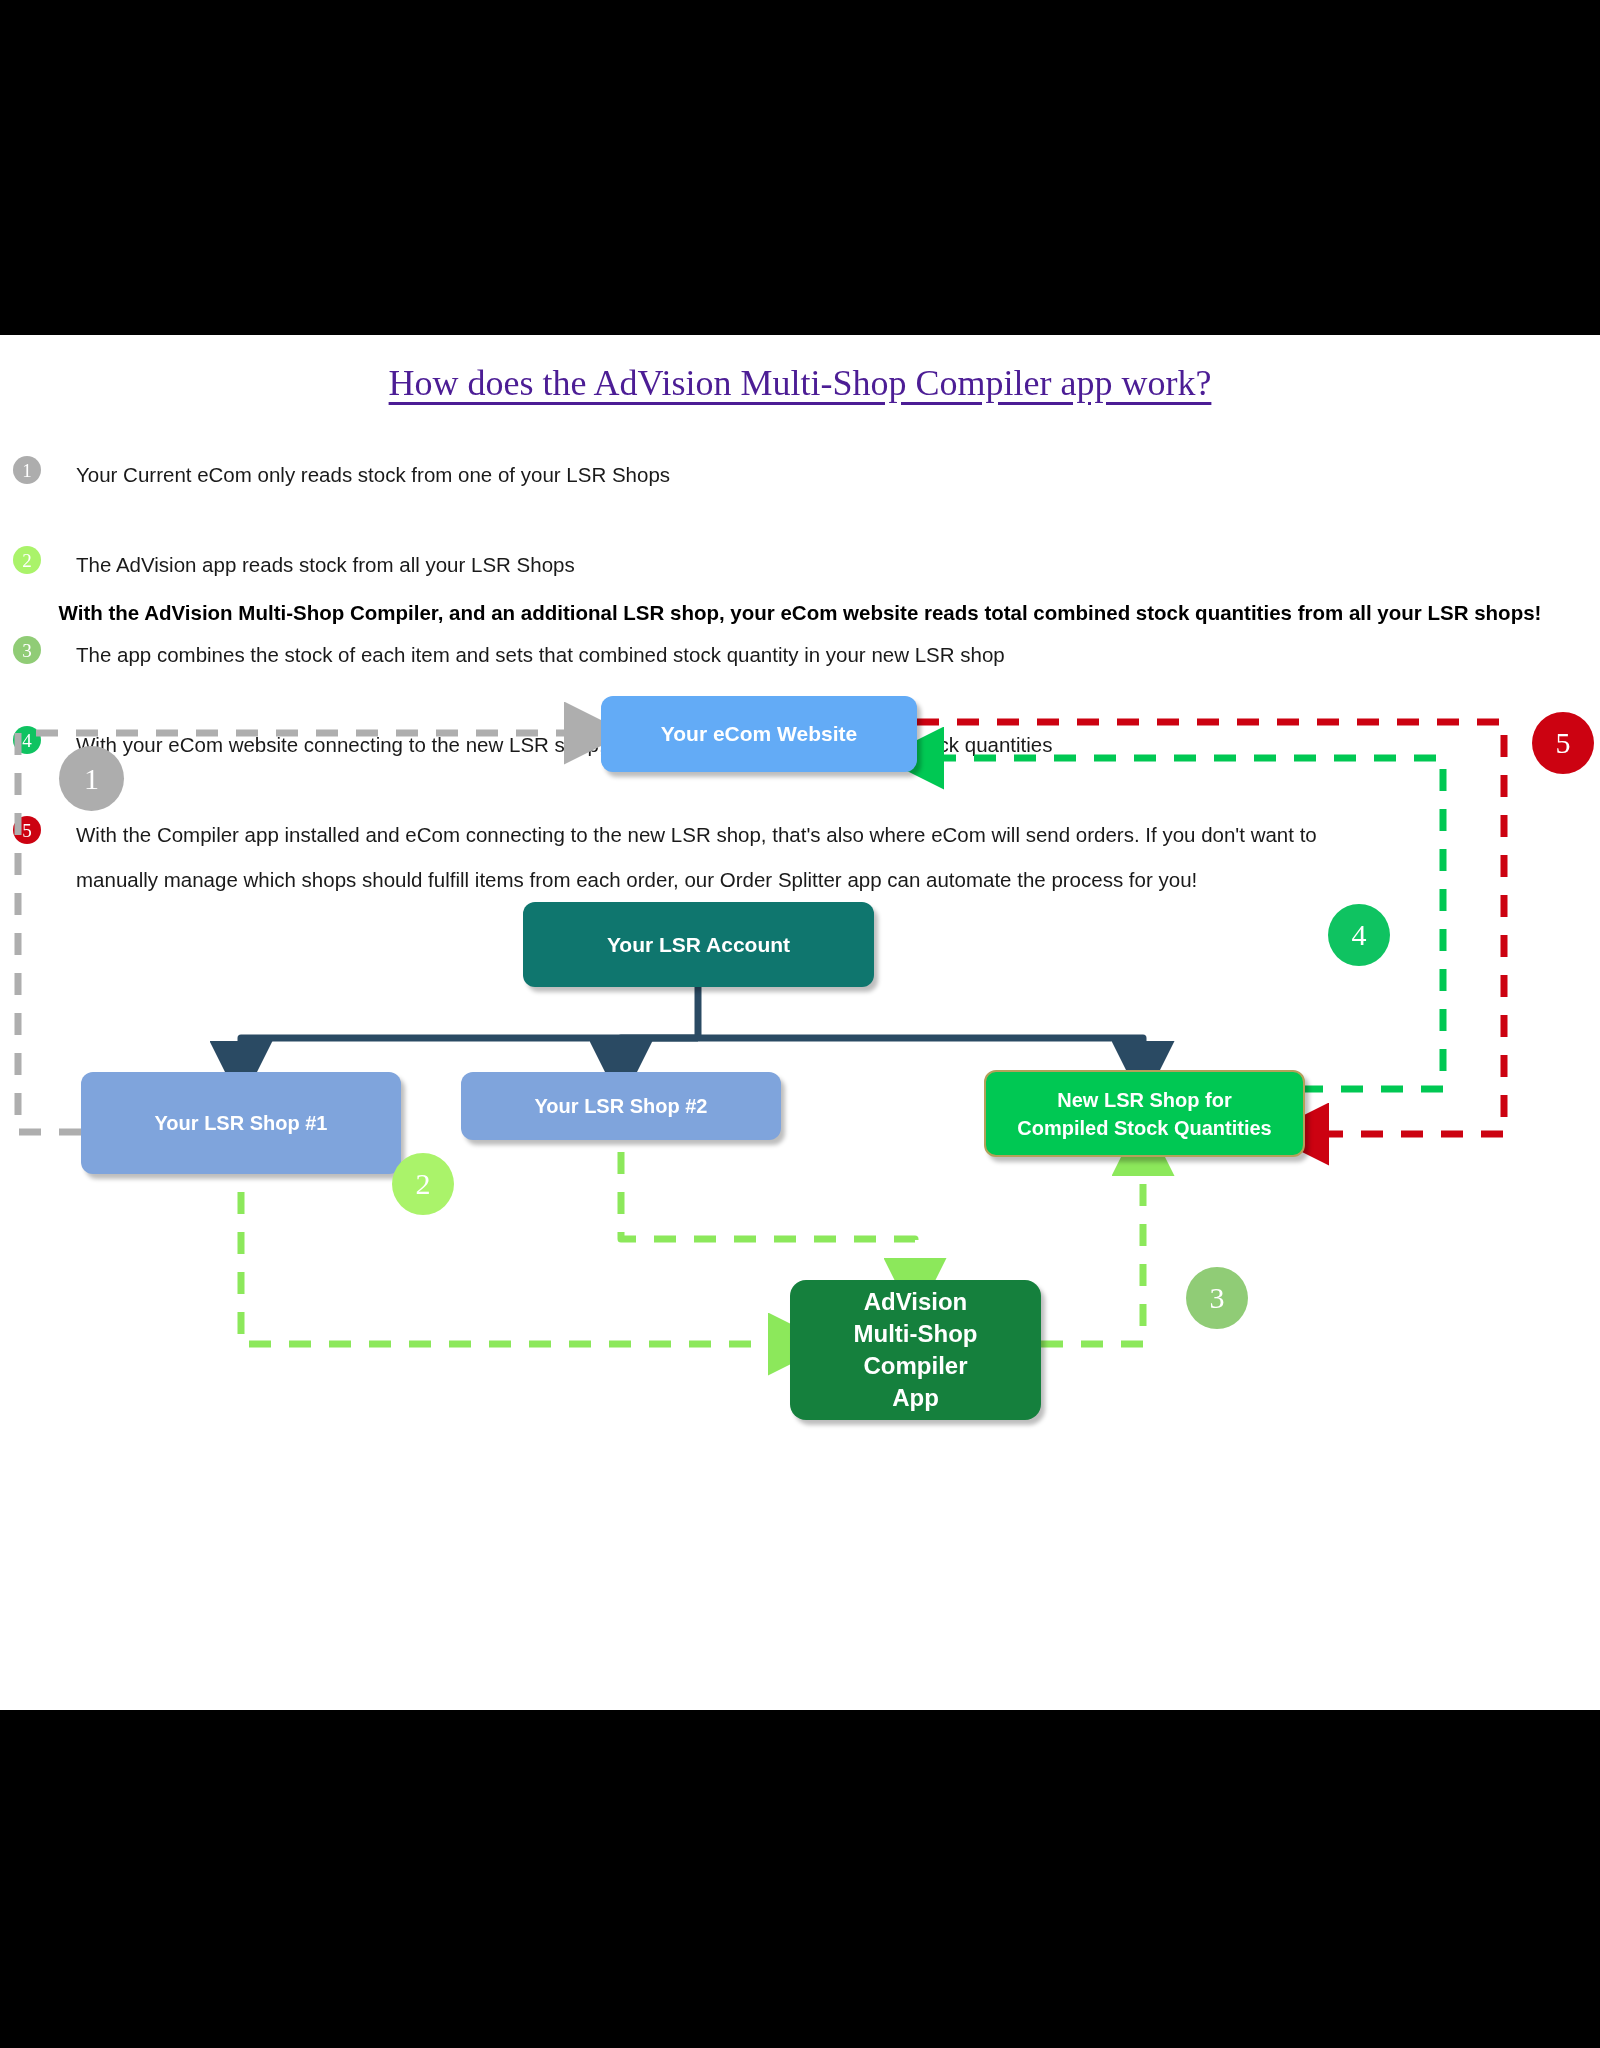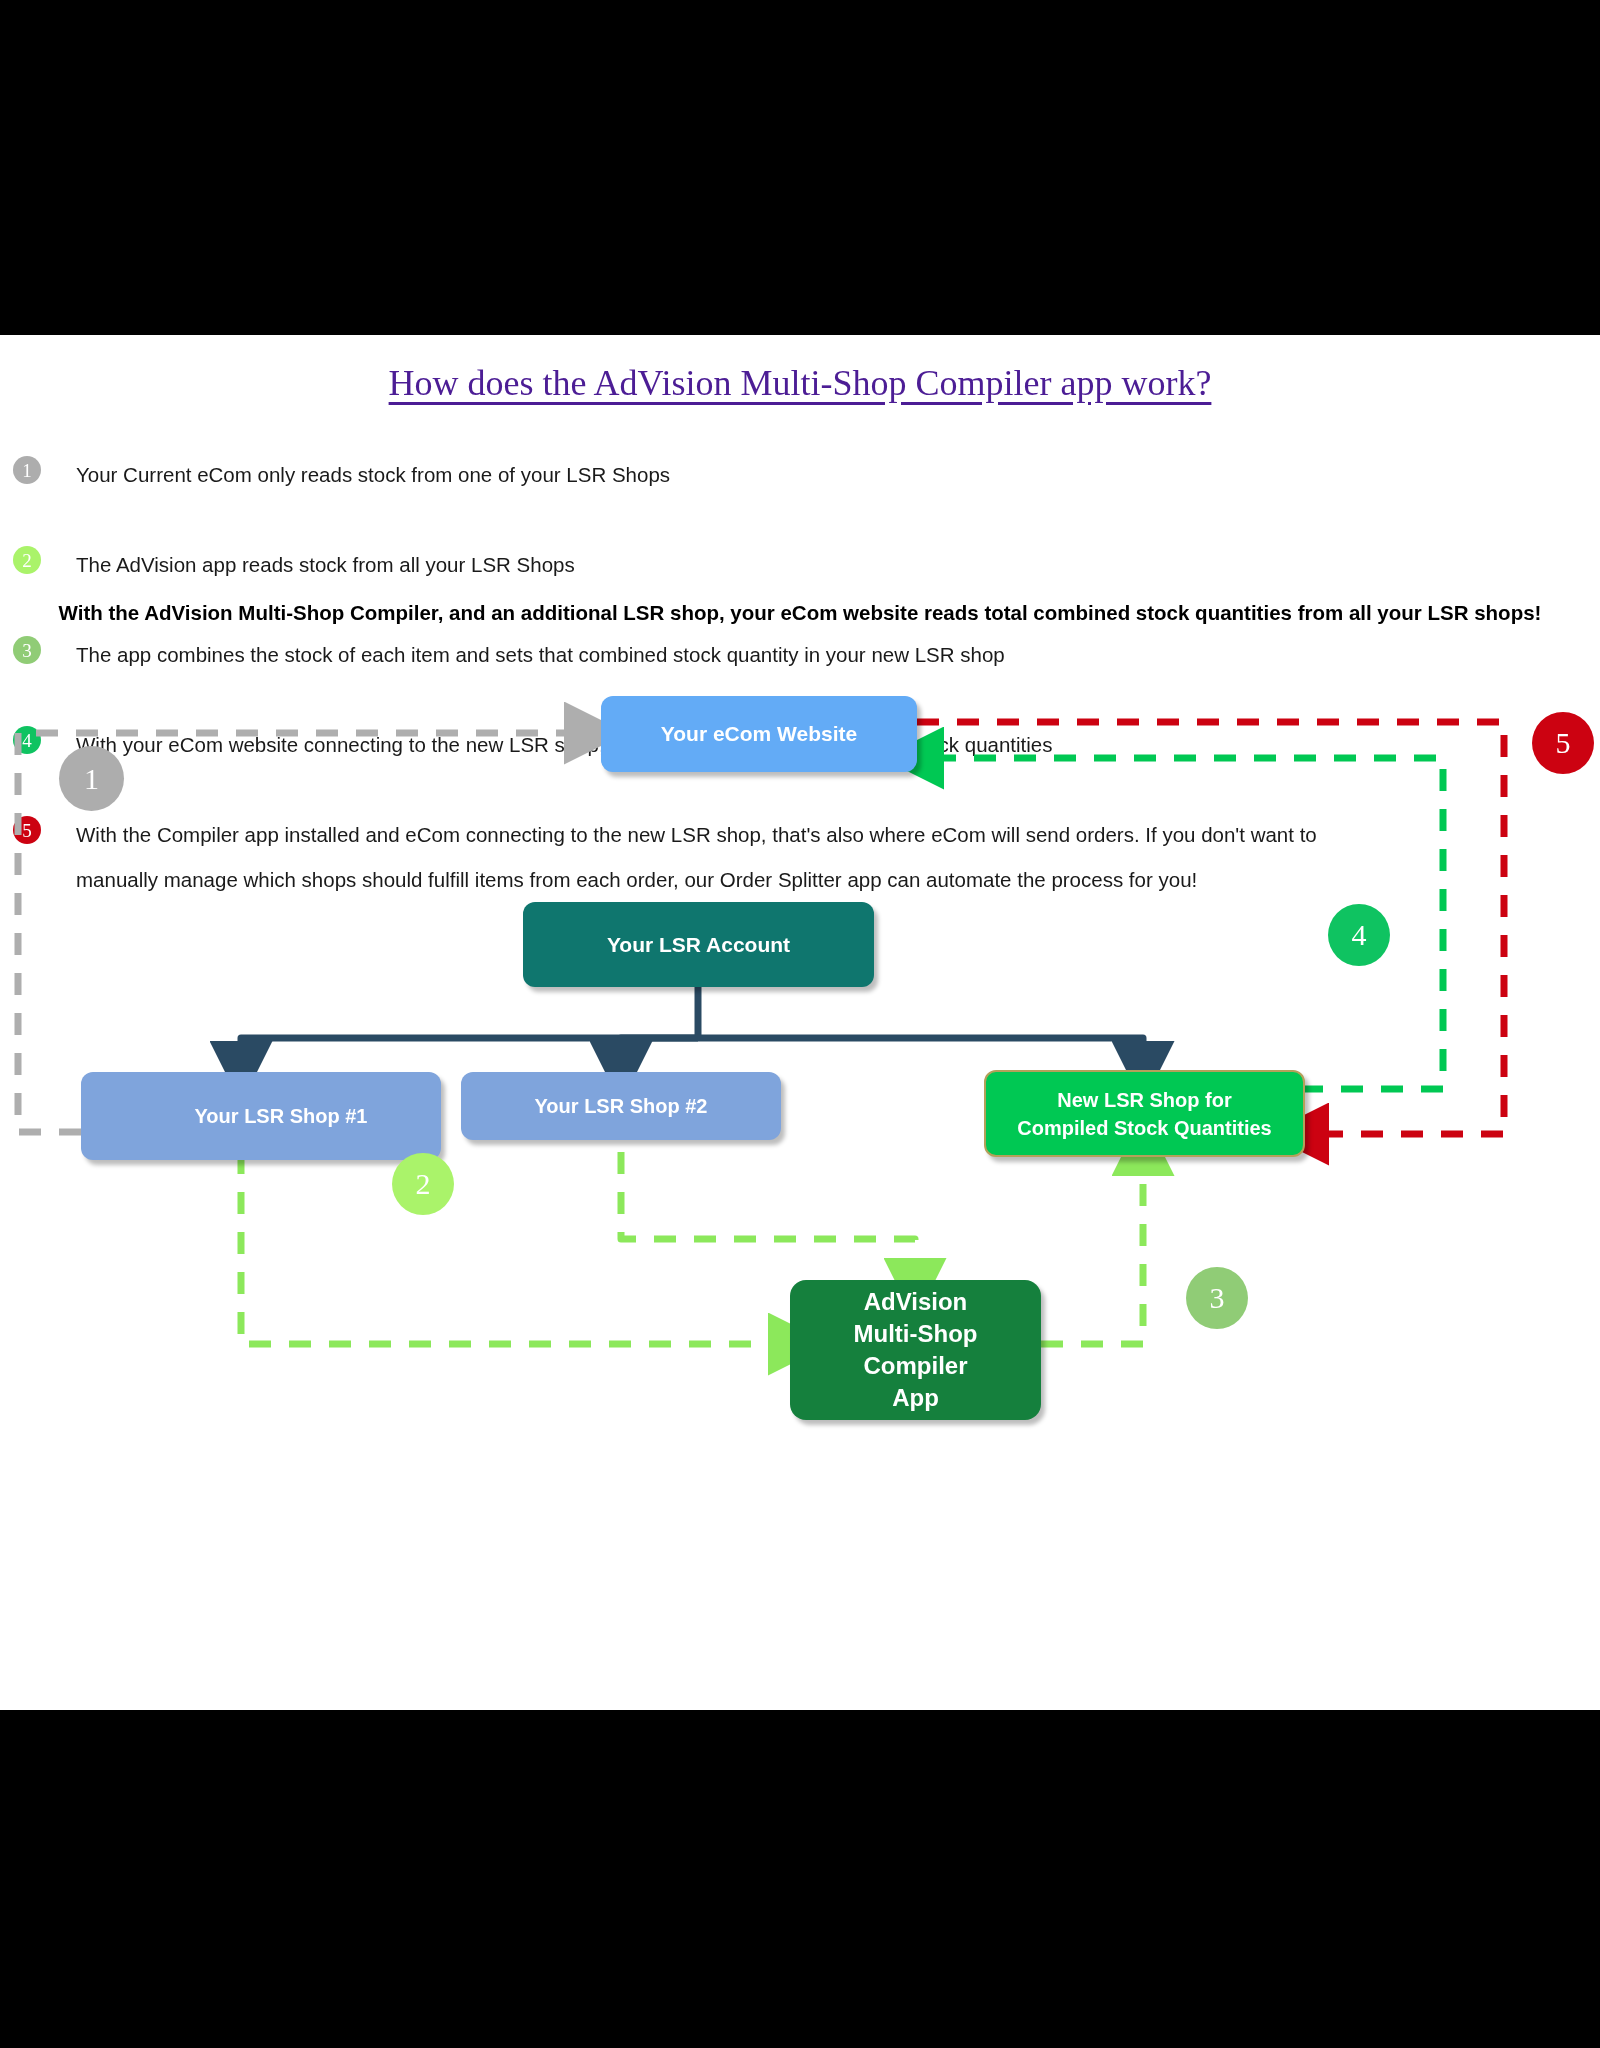--- a/index.html
+++ b/index.html
@@ -32,21 +32,21 @@
   
   .diagram{position:absolute;left:0;top:345px;width:1600px;height:1000px;}
   .diagram svg{position:absolute;left:0;top:0;}
 
   .node{position:absolute;border-radius:12px;display:flex;align-items:center;
         justify-content:center;text-align:center;color:#fff;font-weight:bold;
         box-shadow:4px 5px 4px rgba(0,0,0,.26);}
 
   #node-ecom     {left:601px;top:16px;width:316px;height:76px;background:#63abf6;font-size:21px;}
   #node-account  {left:523px;top:222px;width:351px;height:85px;background:#0f766e;font-size:21px;}
-  #node-shop1    {left:81px;top:392px;width:320px;height:88px;background:#7fa4dc;font-size:20px;padding-left:40px;}
+  #node-shop1    {left:81px;top:392px;width:320px;height:102px;background:#7fa4dc;font-size:20px;}
   #node-shop2    {left:461px;top:392px;width:320px;height:68px;background:#7fa4dc;font-size:20px;}
   #node-newshop  {left:984px;top:390px;width:317px;height:83px;background:#00c853;
                   border:2px solid #b5a05a;font-size:20px;line-height:28px;}
   #node-app      {left:790px;top:600px;width:251px;height:140px;background:#15803d;
                   font-size:24px;line-height:32px;border-radius:16px;}
 
   .dcircle{position:absolute;border-radius:50%;display:flex;align-items:center;
       justify-content:center;color:#fff;font-family:"Liberation Serif",serif;font-size:30px;}
   #circ1{left:59px;top:66px;width:65px;height:65px;background:#adadad;}
   #circ2{left:392px;top:473px;width:62px;height:62px;background:#aaf36a;}

